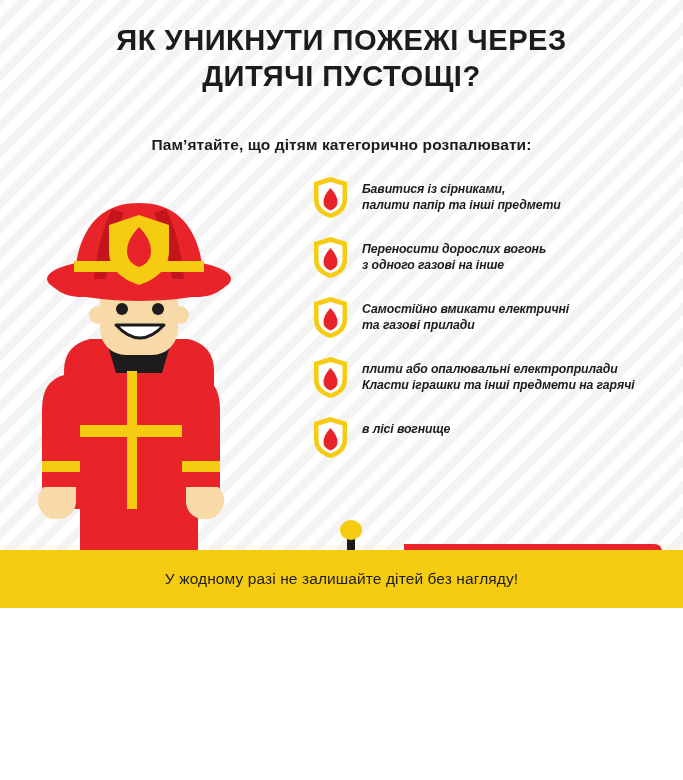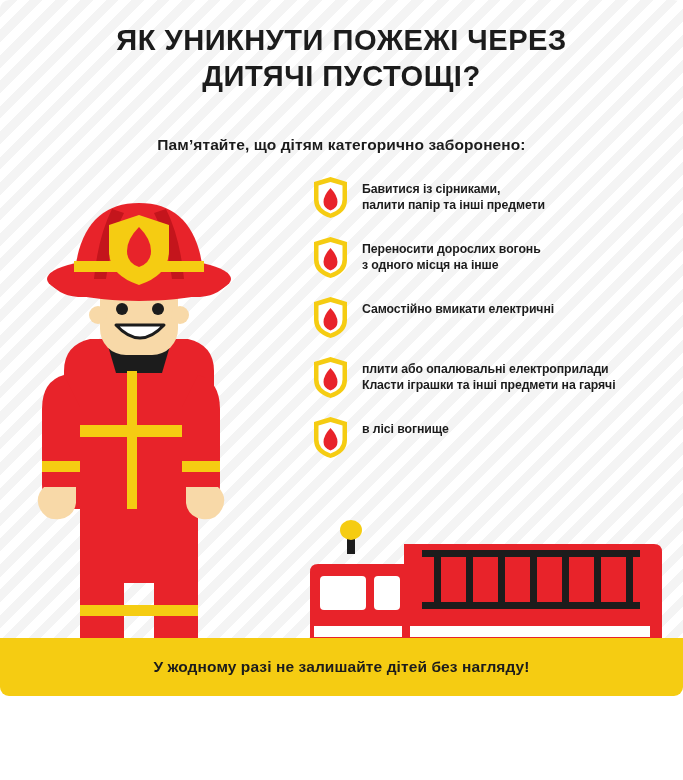--- a/index.html
+++ b/index.html
@@ -9,31 +9,30 @@
   body {
     width: 683px;
     height: 780px;
     overflow: hidden;
     font-family: "Liberation Sans", sans-serif;
     background: #ffffff;
   }
   .poster {
     position: relative;
     width: 683px;
-    height: 696px;
+    height: 608px;
     background:
       repeating-linear-gradient(
         -45deg,
         #ffffff 0px,
         #ffffff 9px,
         #f4f4f4 9px,
         #f4f4f4 18px
       );
     overflow: hidden;
-    border-radius: 9px;
   }
 
   
   .title {
     position: absolute;
     top: 22px;
     left: 0;
     width: 683px;
     text-align: center;
     color: #1c1c1c;
@@ -84,21 +83,21 @@
   }
   .rule-text {
     flex: 1 1 auto;
     color: #1c1c1c;
     font-size: 12.3px;
     font-weight: bold;
     line-height: 16px;
     padding-top: 3px;
     letter-spacing: -0.1px;
   }
-  .rule-text .ln { display: block; }
+  .rule-text .ln { display: block; font-style: italic; }
 
   
   .fireman {
     position: absolute;
     left: 8px;
     top: 175px;
     width: 300px;
     height: 545px;
   }
 
@@ -118,37 +117,37 @@
     bottom: 0;
     width: 683px;
     height: 58px;
     background: #f5cc12;
     display: flex;
     align-items: center;
     justify-content: center;
   }
   .footer-text {
     color: #1c1c1c;
-    font-weight: bold;
+    font-weight: normal;
     font-size: 15.5px;
     text-align: center;
     letter-spacing: 0.1px;
   }
 </style>
 </head>
 <body>
 
 <div class="poster">
 
   <div class="title">
     <span class="l1">ЯК УНИКНУТИ ПОЖЕЖІ ЧЕРЕЗ</span>
     <span class="l2">ДИТЯЧІ ПУСТОЩІ?</span>
   </div>
 
-  <div class="subtitle">Пам’ятайте, що дітям категорично заборонено:</div>
+  <div class="subtitle">Пам’ятайте, що дітям категорично розпалювати:</div>
 
   <div class="fireman">
     <svg viewBox="0 0 300 545" width="300" height="545" xmlns="http://www.w3.org/2000/svg">
 
       <path d="M72 300 h118 v200 h-44 v-92 h-30 v92 h-44 z" fill="#e8232a"></path>
 
       <rect x="72" y="430" width="74" height="11" fill="#f5cc12"></rect>
       <rect x="146" y="430" width="44" height="11" fill="#f5cc12"></rect>
 
       <path d="M60 486 h58 v38 a14 14 0 0 1 -14 14 H74 a14 14 0 0 1 -14 -14 z" fill="#1c1c1c"></path>
@@ -219,34 +218,35 @@
     <div class="rule">
       <div class="rule-badge">
         <svg viewBox="0 0 37 43" width="37" height="43" xmlns="http://www.w3.org/2000/svg">
           <path d="M18.5 1 L35 6 v18 q0 13 -16.5 18 Q2 37 2 24 V6 z" fill="#f5cc12"></path>
           <path d="M18.5 6 L30.5 9.6 v14 q0 10 -12 14 Q6.5 33.6 6.5 23.6 V9.6 z" fill="#ffffff"></path>
           <path d="M18.5 12 q7 7.5 7 14 q0 6 -7 8.5 q-7 -2.5 -7 -8.5 q0 -6.5 7 -14 z" fill="#e8232a"></path>
         </svg>
       </div>
       <div class="rule-text">
         <span class="ln">Переносити дорослих вогонь</span>
-        <span class="ln">з одного місця на інше</span>
+        <span class="ln">з одного газові на інше</span>
       </div>
     </div>
 
     <div class="rule">
       <div class="rule-badge">
         <svg viewBox="0 0 37 43" width="37" height="43" xmlns="http://www.w3.org/2000/svg">
           <path d="M18.5 1 L35 6 v18 q0 13 -16.5 18 Q2 37 2 24 V6 z" fill="#f5cc12"></path>
           <path d="M18.5 6 L30.5 9.6 v14 q0 10 -12 14 Q6.5 33.6 6.5 23.6 V9.6 z" fill="#ffffff"></path>
           <path d="M18.5 12 q7 7.5 7 14 q0 6 -7 8.5 q-7 -2.5 -7 -8.5 q0 -6.5 7 -14 z" fill="#e8232a"></path>
         </svg>
       </div>
       <div class="rule-text">
         <span class="ln">Самостійно вмикати електричні</span>
+        <span class="ln">та газові прилади</span>
       </div>
     </div>
 
     <div class="rule">
       <div class="rule-badge">
         <svg viewBox="0 0 37 43" width="37" height="43" xmlns="http://www.w3.org/2000/svg">
           <path d="M18.5 1 L35 6 v18 q0 13 -16.5 18 Q2 37 2 24 V6 z" fill="#f5cc12"></path>
           <path d="M18.5 6 L30.5 9.6 v14 q0 10 -12 14 Q6.5 33.6 6.5 23.6 V9.6 z" fill="#ffffff"></path>
           <path d="M18.5 12 q7 7.5 7 14 q0 6 -7 8.5 q-7 -2.5 -7 -8.5 q0 -6.5 7 -14 z" fill="#e8232a"></path>
         </svg>

